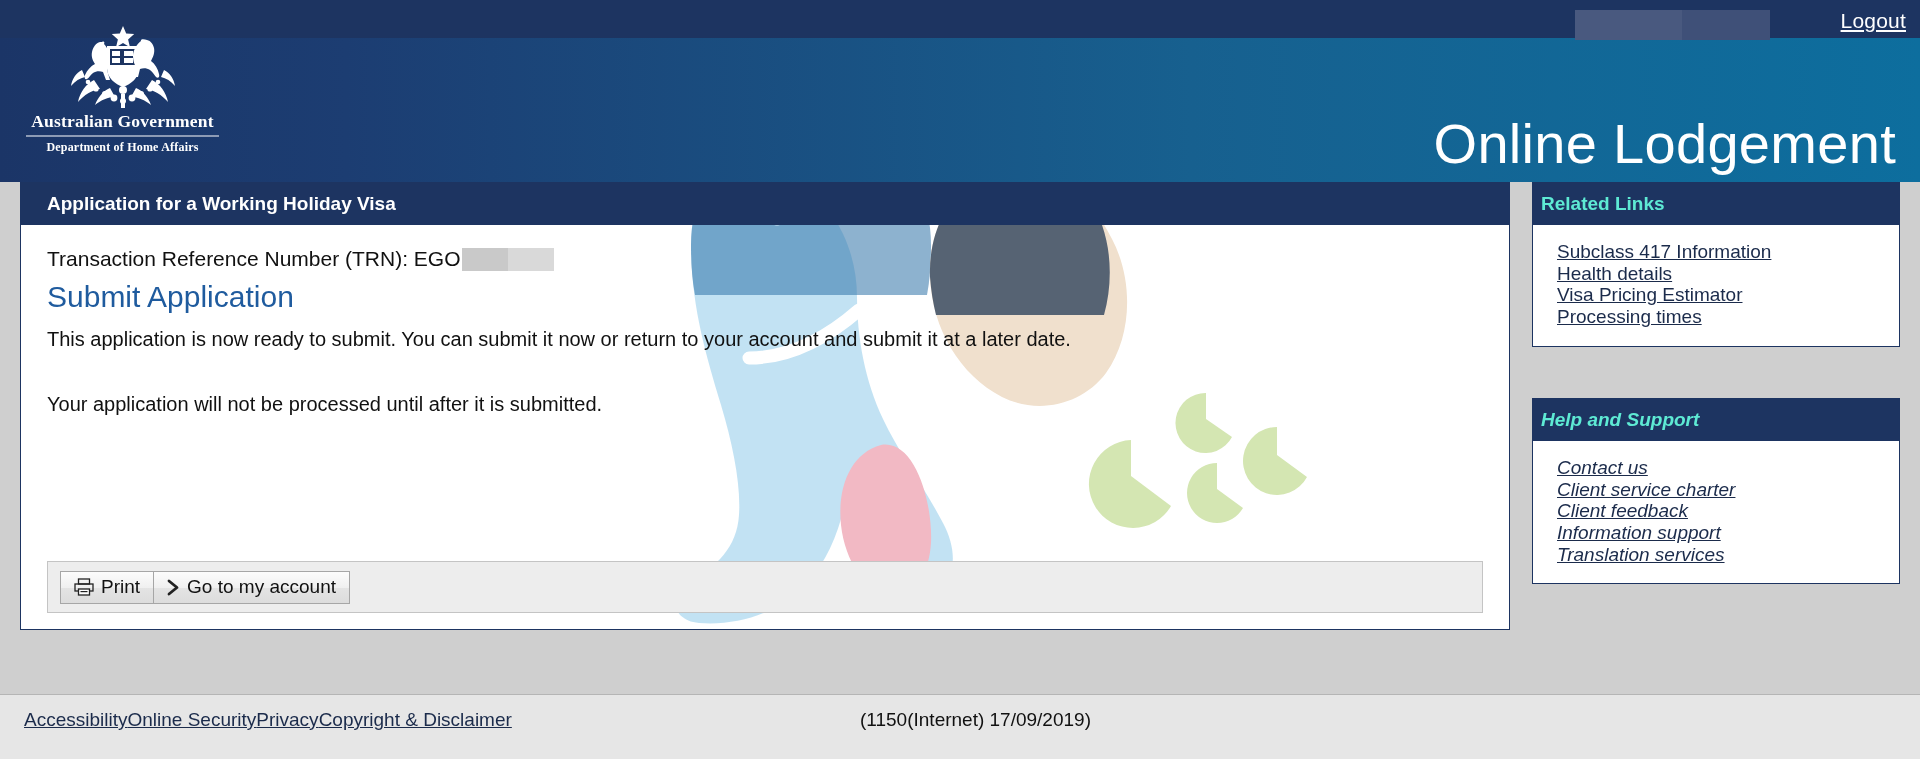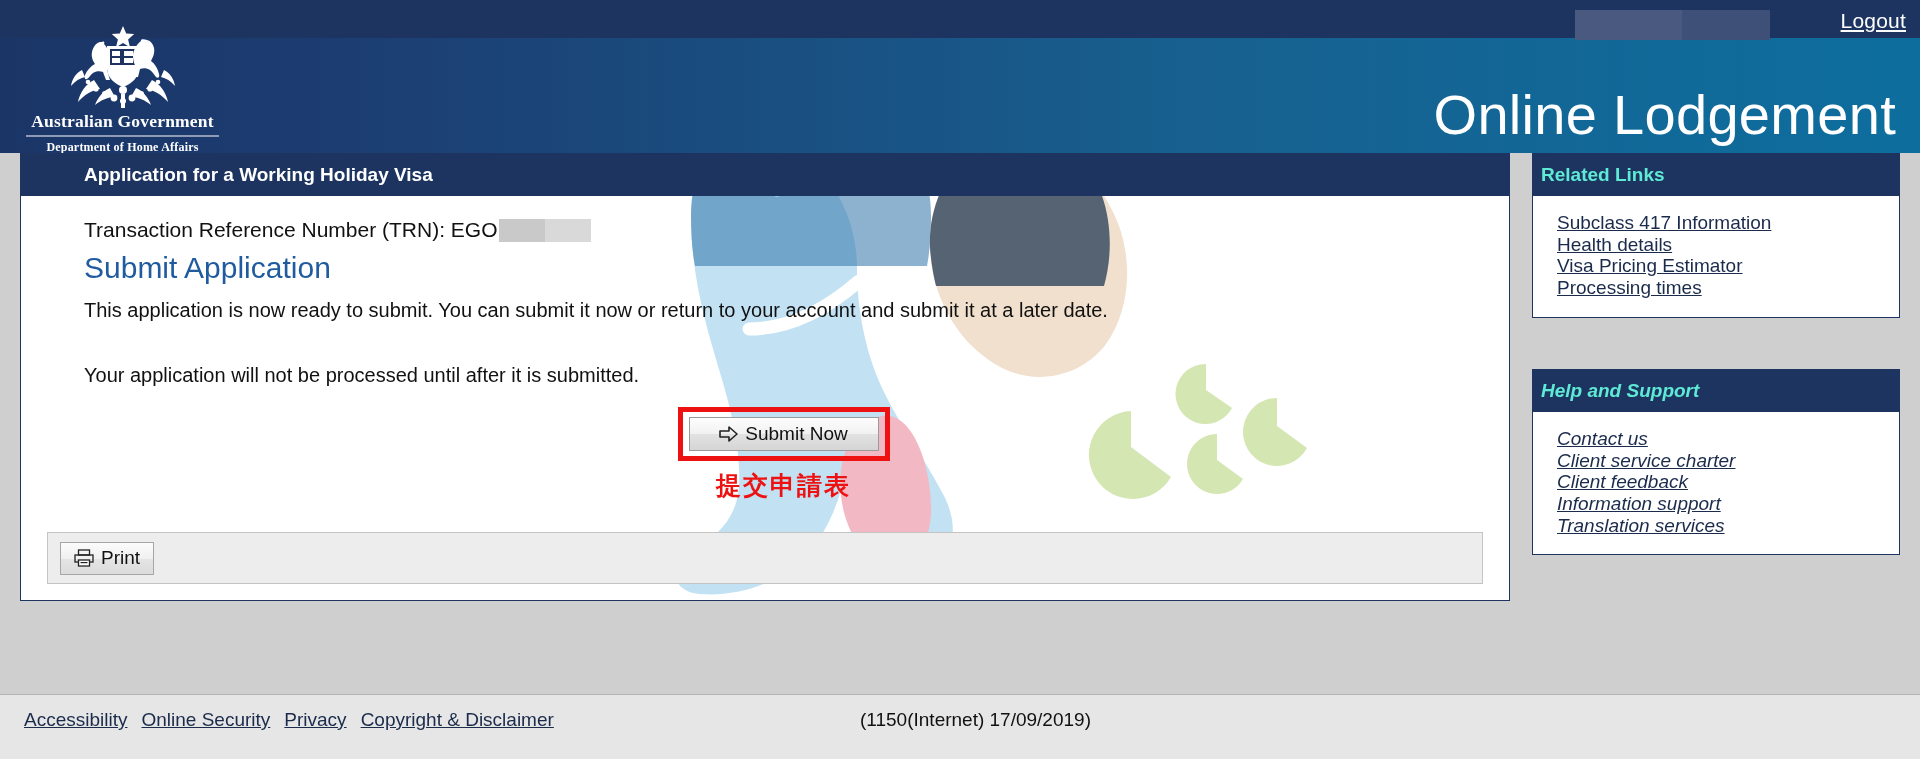--- a/index.html
+++ b/index.html
@@ -6,21 +6,21 @@
   html, body {
     width: 1920px; height: 759px;
     font-family: "Liberation Sans", sans-serif;
     background: #cfcfcf;
     overflow: hidden;
   }
 
   
   .header {
     position: relative;
-    width: 1920px; height: 153px;
+    width: 1920px; height: 182px;
     background: linear-gradient(to right, #1b3567 0%, #1c3d72 18%, #17608f 62%, #0d6e9e 100%);
     overflow: hidden;
   }
   .header-topbar {
     position: absolute; top: 0; left: 0; right: 0; height: 38px;
     background: #1d3461;
   }
   .redaction-box {
     position: absolute; top: 10px; right: 150px;
     width: 195px; height: 30px;
@@ -60,21 +60,20 @@
     width: 1920px; height: 512px;
     background: #cfcfcf;
   }
 
   .main-panel {
     position: absolute; left: 20px; top: 0px;
     width: 1490px; height: 448px;
     background: #ffffff;
     border: 1px solid #1d3461;
     overflow: hidden;
-    padding-left: 37px;
   }
   .panel-head {
     height: 42px; background: #1d3461; color: #fff;
     font-size: 19px; font-weight: bold;
     display: flex; align-items: center; padding-left: 26px;
     position: relative; z-index: 3;
   }
   .panel-body { position: relative; z-index: 3; padding: 0 26px; }
 
   
@@ -145,21 +144,21 @@
   }
 
   
   .footer {
     position: absolute; left: 0; top: 694px;
     width: 1920px; height: 65px;
     background: #e6e6e6; border-top: 1px solid #b5b5b5;
   }
   .footer-links {
     position: absolute; left: 24px; top: 14px;
-    display: flex; gap: 14px;
+    display: flex; 
   }
   .footer-links a {
     color: #1b2b4b; font-size: 19px; text-decoration: underline;
   }
   .footer-build {
     position: absolute; left: 860px; top: 14px;
     color: #111; font-size: 19px;
   }
 </style>
 </head>
@@ -248,42 +247,38 @@
         <span>Transaction Reference Number (TRN): EGO</span>
         <span class="trn-redact"></span>
       </div>
 
       <div class="section-title">Submit Application</div>
 
       <div class="para">This application is now ready to submit. You can submit it now or return to your account and submit it at a later date.</div>
 
       <div class="para2">Your application will not be processed until after it is submitted.</div>
 
-      <div class="submit-wrap">
-        <div class="submit-outline"></div>
-        <button class="submit-btn">
-          <svg width="19" height="16" viewBox="0 0 19 16">
-            <path d="M1 5 h9 V1 l8 7 -8 7 v-4 H1z" fill="none" stroke="#222" stroke-width="1.6" stroke-linejoin="round"></path>
-          </svg>
-          <span>Submit Now</span>
-        </button>
-        <div class="submit-zh">提交申請表</div>
-      </div>
     </div>
 
     <div class="toolbar">
       <button class="tbtn">
         <svg width="20" height="18" viewBox="0 0 20 18">
           <rect x="4.5" y="1" width="11" height="5" fill="none" stroke="#222" stroke-width="1.3"></rect>
           <rect x="1" y="6" width="18" height="7" fill="none" stroke="#222" stroke-width="1.3"></rect>
           <rect x="4.5" y="11" width="11" height="6" fill="#fff" stroke="#222" stroke-width="1.3"></rect>
           <rect x="6.5" y="13" width="7" height="1.2" fill="#222"></rect>
         </svg>
         <span>Print</span>
       </button>
+      <button class="tbtn">
+        <svg width="13" height="17" viewBox="0 0 13 17">
+          <path d="M2 2 l8 6.5 -8 6.5" fill="none" stroke="#222" stroke-width="2.8" stroke-linecap="round" stroke-linejoin="round"></path>
+        </svg>
+        <span>Go to my account</span>
+      </button>
     </div>
   </div>
 
   <div class="side-box" style="top:0px;">
     <div class="side-head">Related Links</div>
     <div class="side-list">
       <a href="#">Subclass 417 Information</a>
       <a href="#">Health details</a>
       <a href="#">Visa Pricing Estimator</a>
       <a href="#">Processing times</a>

